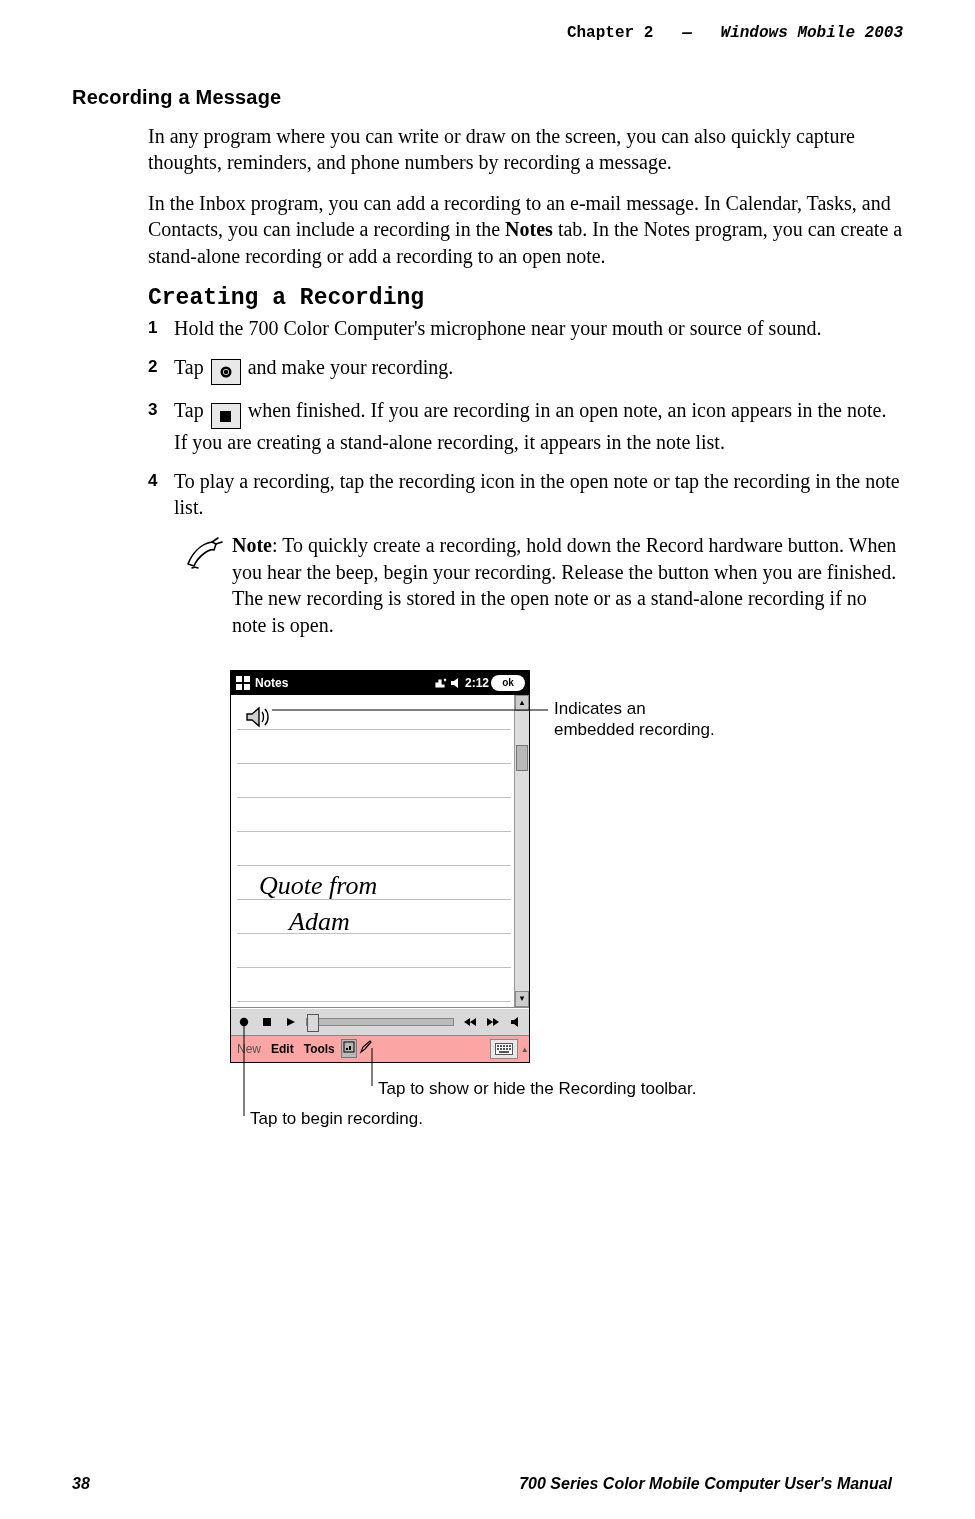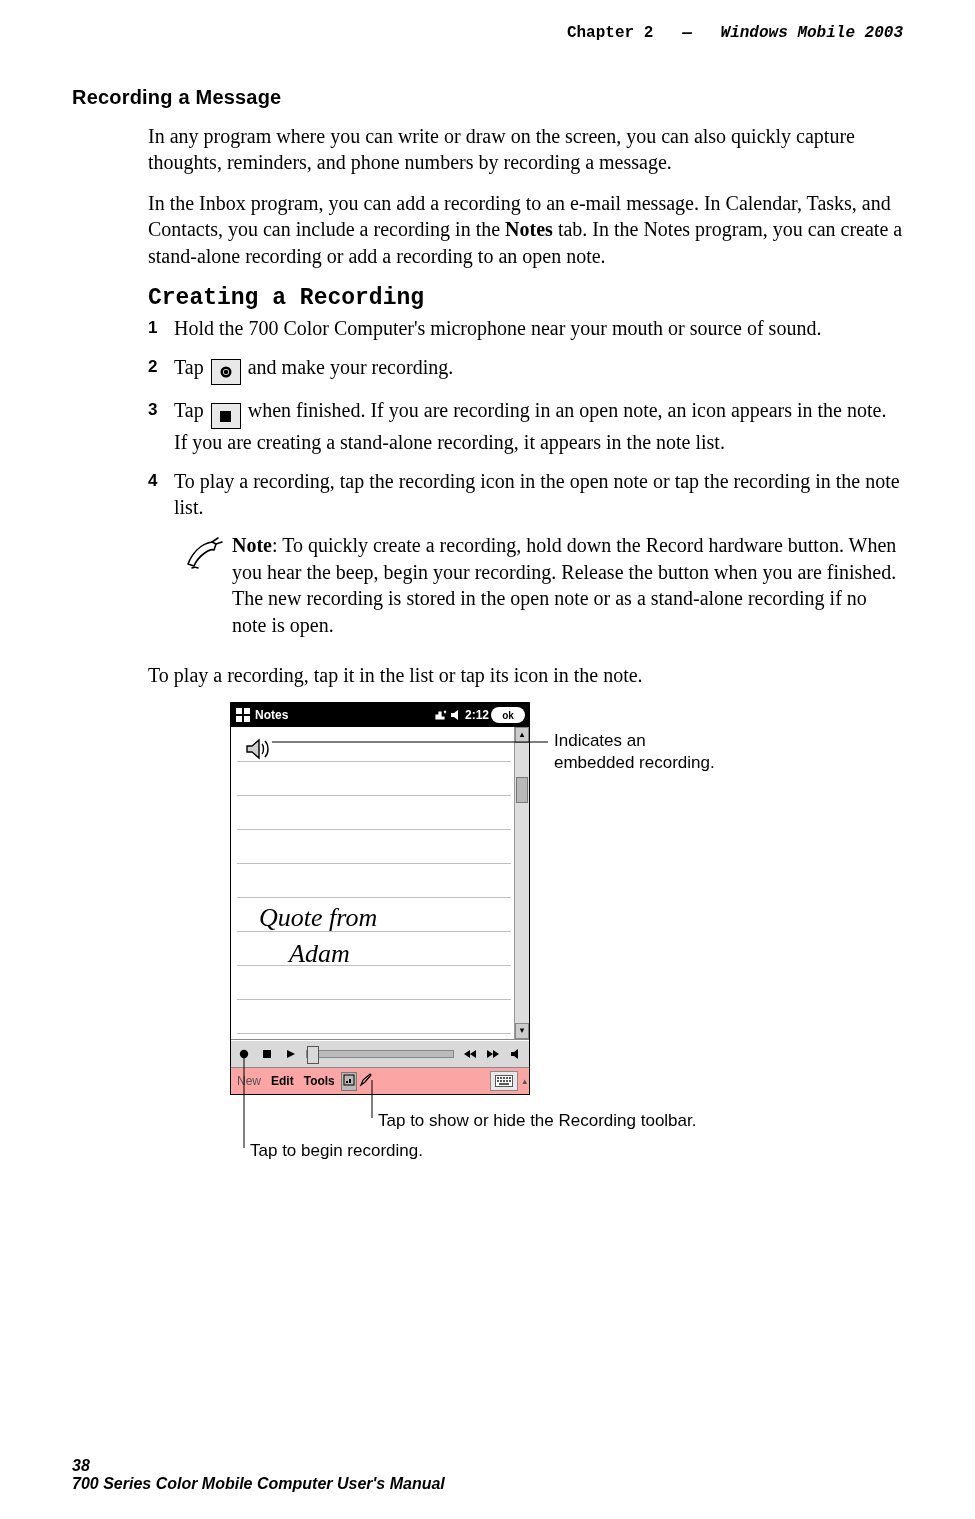--- a/index.html
+++ b/index.html
@@ -35,21 +35,20 @@
     position: absolute;
     bottom: 26px;
     left: 72px;
     right: 83px;
     font-family: "Segoe UI", "Myriad Pro", Arial, sans-serif;
     font-weight: 700;
     font-style: italic;
     font-size: 16px;
     display: flex;
     justify-content: space-between;
-    flex-direction: column;
   }
   .content {
     position: absolute;
     top: 86px;
     left: 72px;
     right: 72px;
   }
   h1.section-title {
     font-family: "Segoe UI Black", "Arial Black", Impact, sans-serif;
     font-weight: 900;
@@ -104,21 +103,21 @@
   .btn-icon .glyph-rec {
     width: 14px; height: 14px;
   }
   .btn-icon .glyph-stop {
     width: 11px; height: 11px; background:#000;
   }
   .note-row {
     display: flex;
     align-items: flex-start;
     margin-top: 4px;
-    margin-bottom: 24px;
+    margin-bottom: 32px;
   }
   .note-icon {
     width: 42px;
     flex: 0 0 42px;
     margin-left: 110px;
     margin-right: 8px;
     margin-top: 2px;
   }
   .note-text {
     font-size: 20px;
@@ -276,23 +275,20 @@
             <path d="M30 8 L36 4 M34 10 L40 8"></path>
             <path d="M10 34 C12 33, 14 33, 16 34"></path>
           </g>
         </svg>
       </div>
       <div class="note-text">
         <b>Note</b><span>: To quickly create a recording, hold down the Record hardware button. When you hear the beep, begin your recording. Release the button when you are finished. The new recording is stored in the open note or as a stand-alone recording if no note is open.</span>
       </div>
     </div>
 
-    <div class="body-block">
-      <p>To play a recording, tap it in the list or tap its icon in the note.</p>
-    </div>
 
     <div class="figure-wrap">
 
       <div class="device">
         <div class="titlebar">
           <svg class="start-flag" viewBox="0 0 16 16">
             <rect x="1" y="1" width="6" height="6" fill="#fff"></rect>
             <rect x="9" y="1" width="6" height="6" fill="#fff"></rect>
             <rect x="1" y="9" width="6" height="6" fill="#fff"></rect>
             <rect x="9" y="9" width="6" height="6" fill="#fff"></rect>

